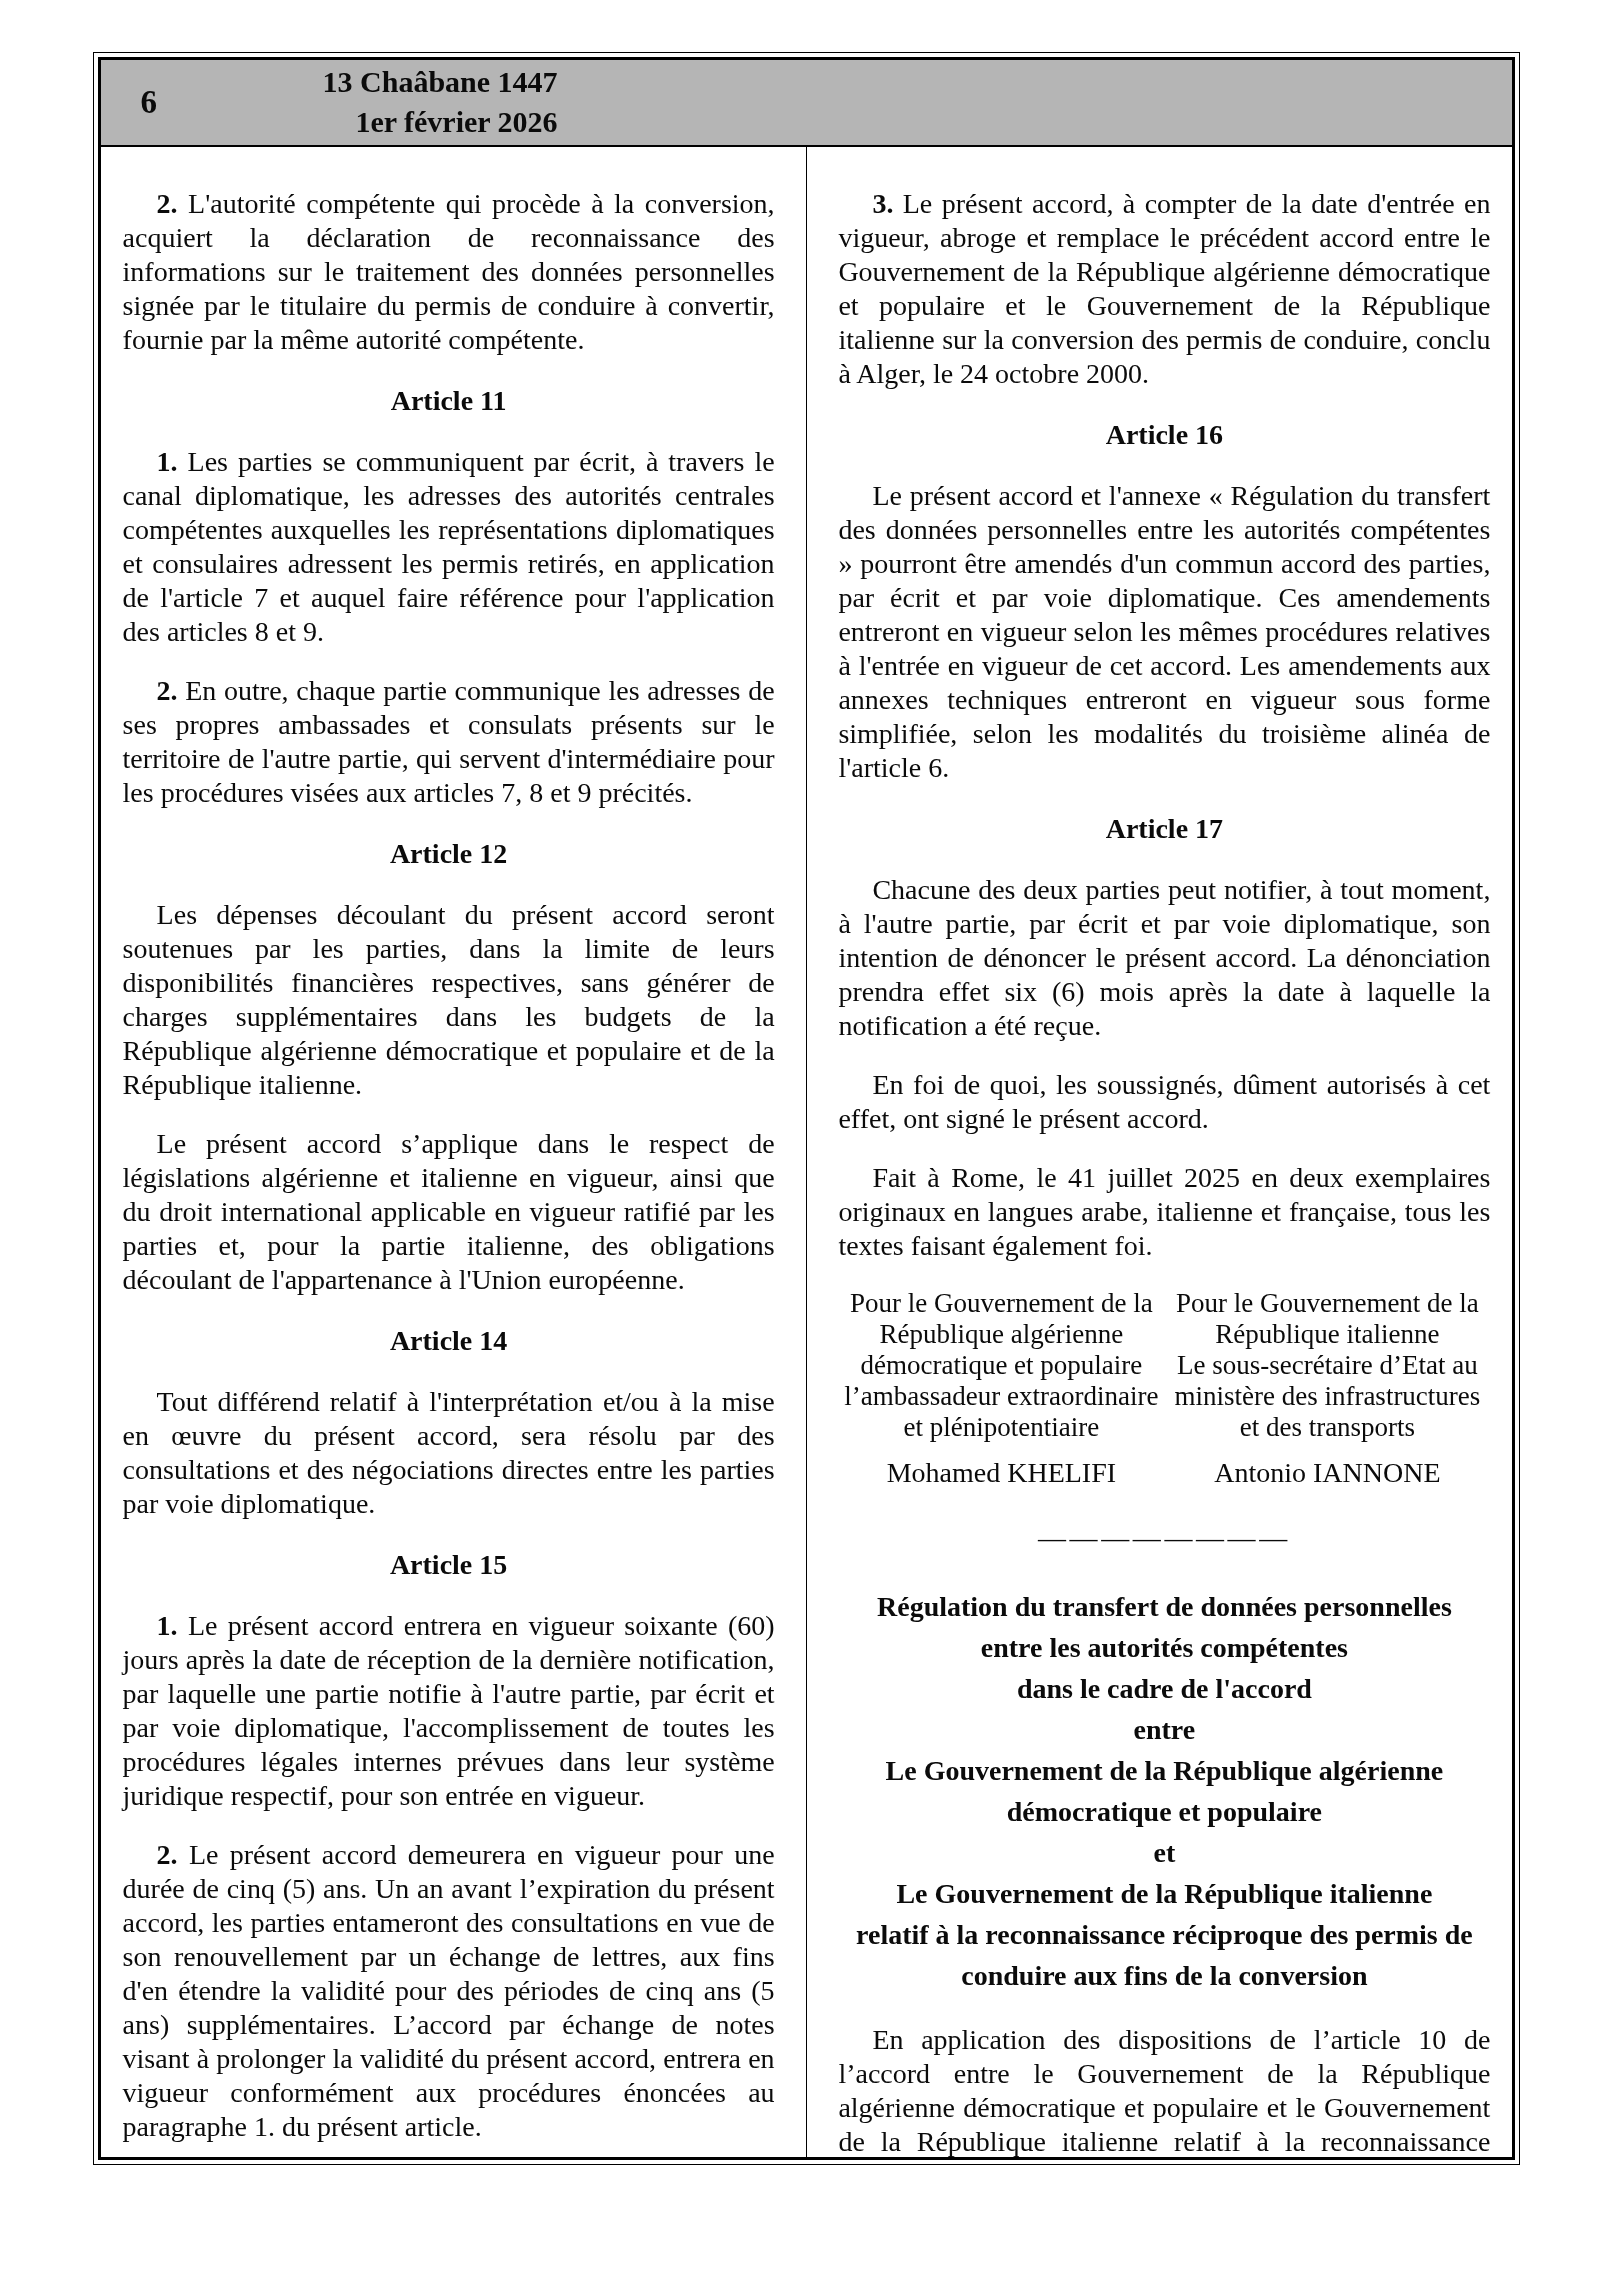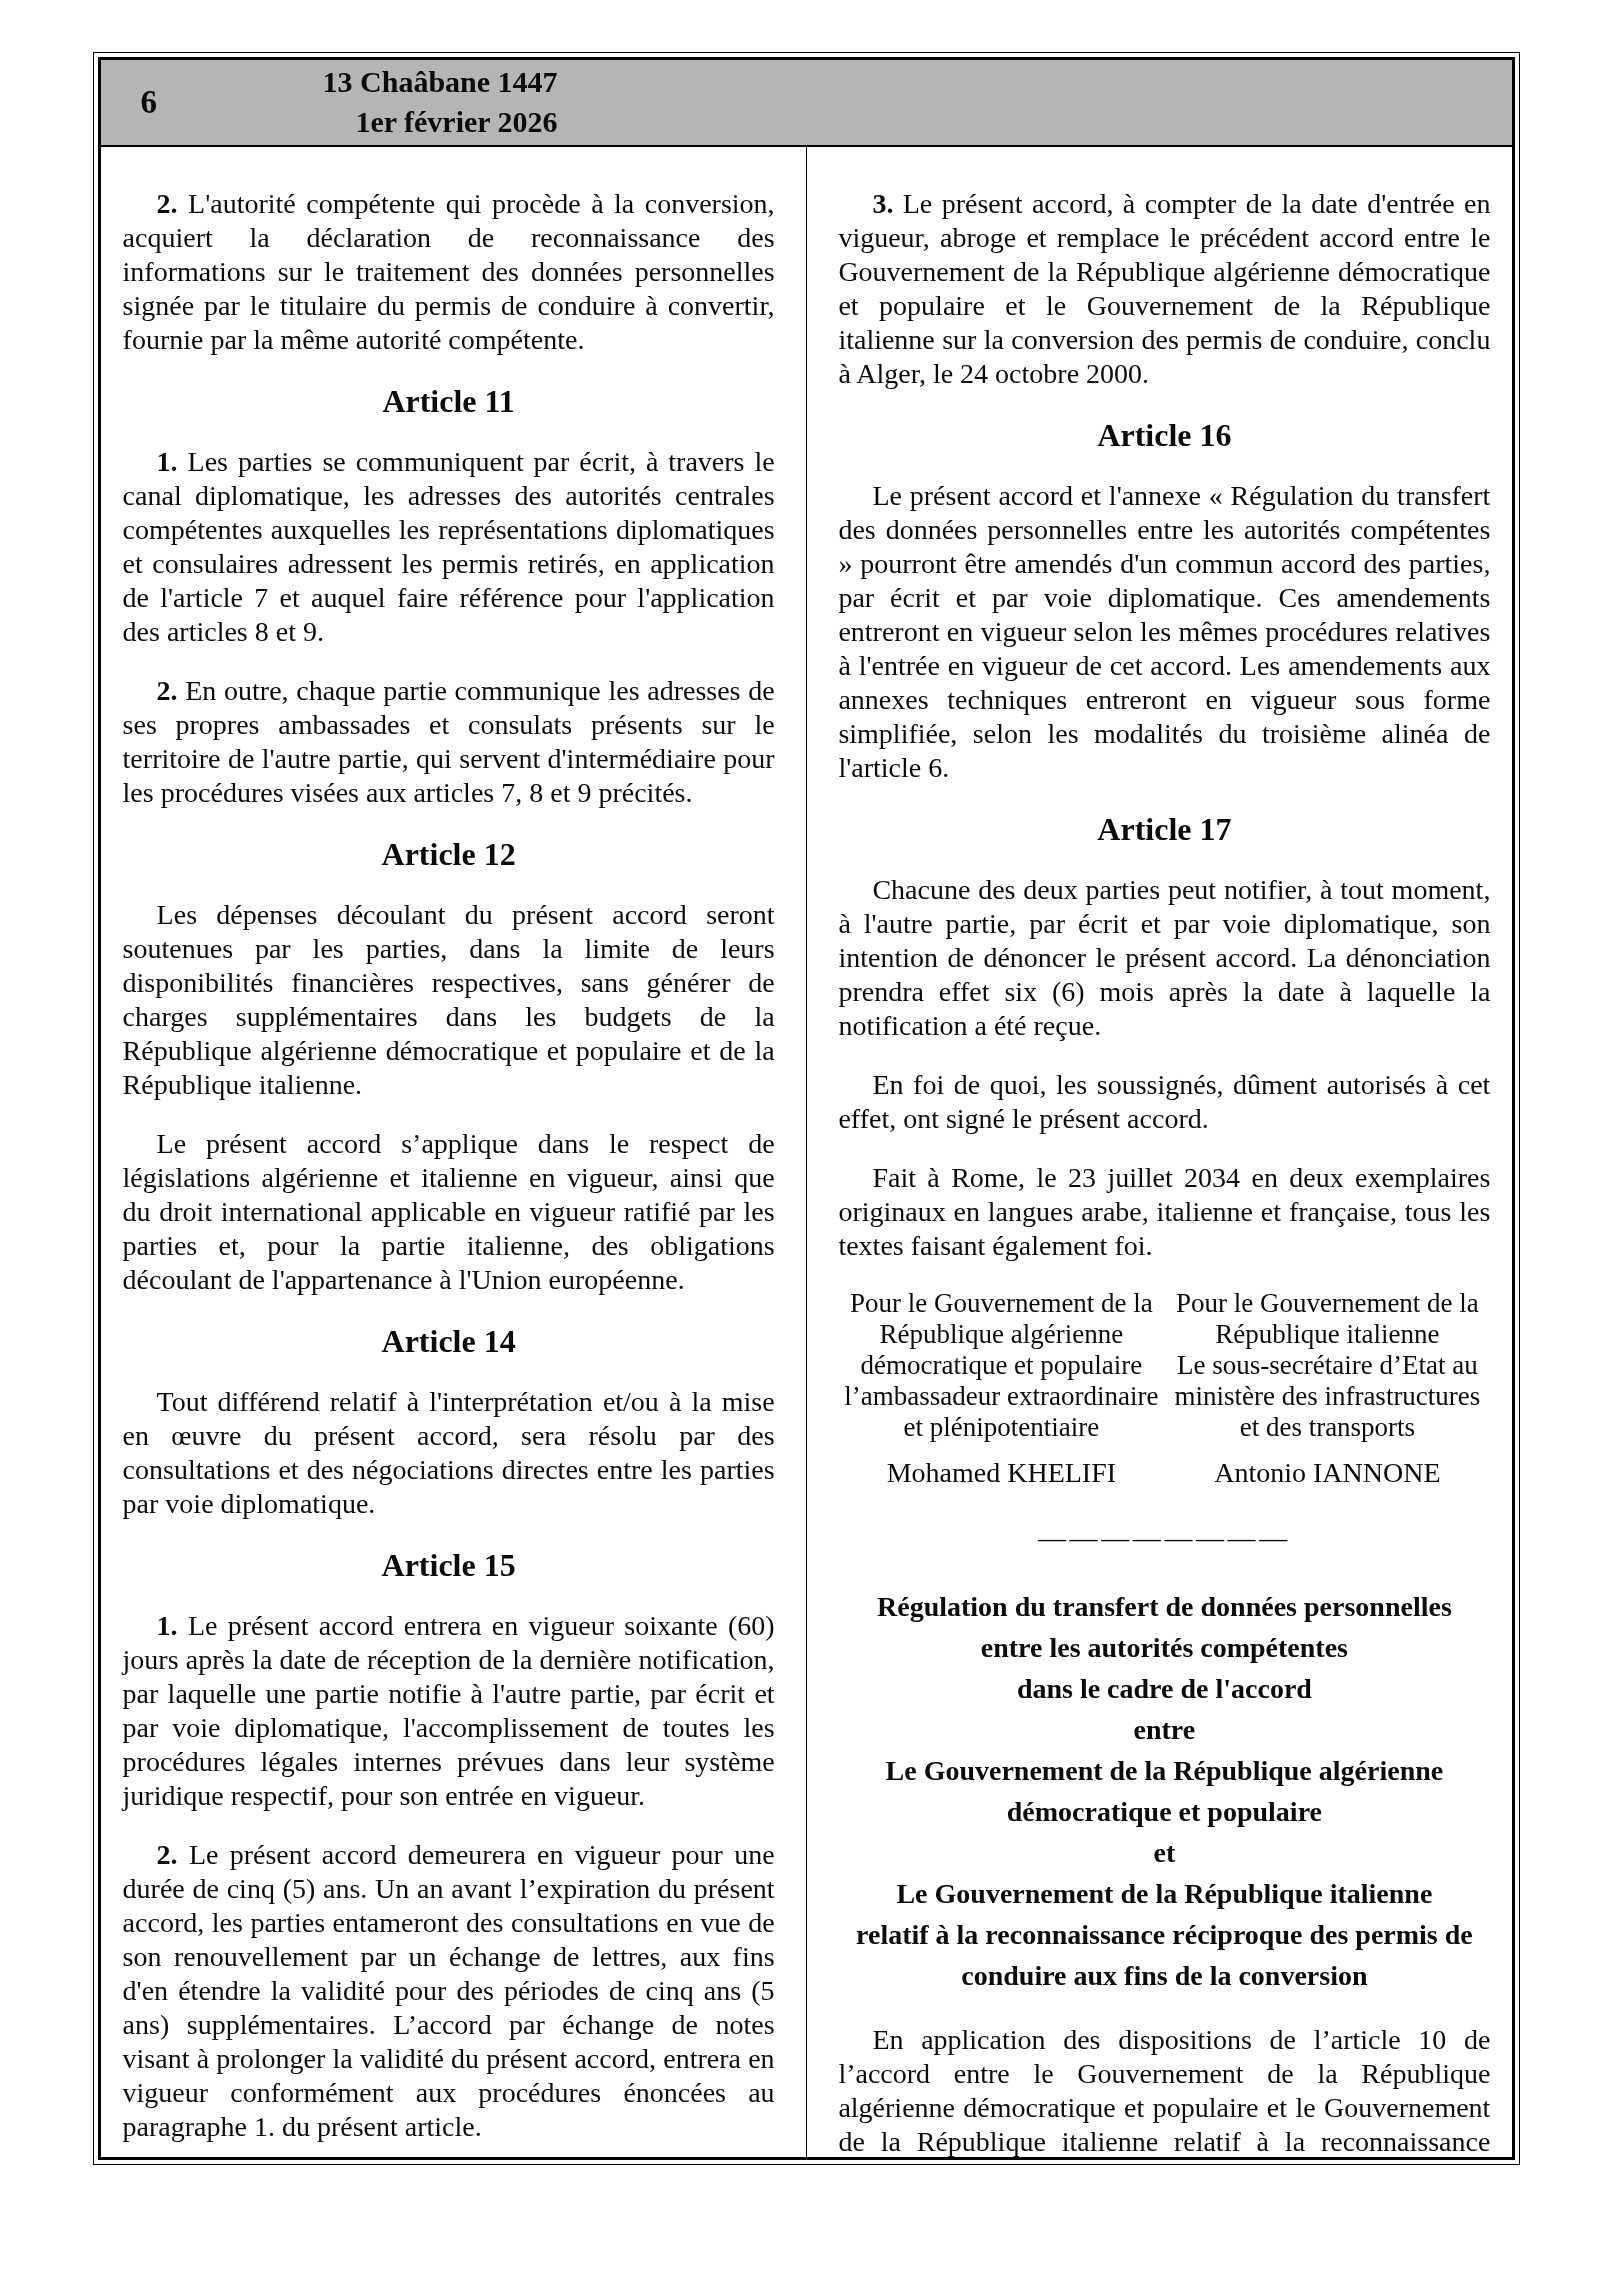--- a/index.html
+++ b/index.html
@@ -38,21 +38,21 @@
     font-size:28px;line-height:34px;
   }
   .col-left{padding:40px 31px 0 22px;}
   .col-right{padding:40px 22px 0 31px;}
   .col-divider{flex:0 0 1.8px;background:#000;}
   p.para{
     margin:0 0 25px 0;text-align:justify;text-indent:34px;
   }
   .pnum{font-weight:bold;}
   .article-h{
-    font-size:32px;font-weight:bold;text-align:center;margin:27px 0;line-height:34px;
+    font-size:28px;font-weight:bold;text-align:center;margin:27px 0;line-height:34px;
   }
   .sig-row{
     display:flex;margin:5.4px 0 0 0;
   }
   .sig-cell{
     flex:1 1 50%;text-align:center;font-size:27px;line-height:31px;white-space:pre-line;
   }
   .sig-names{
     display:flex;margin:13px 0 0 0;font-family:Liberation Serif, serif;
   }
@@ -108,21 +108,21 @@
       <div class="col col-right">
         <p class="para"><b class="pnum">3.</b> <span>Le présent accord, à compter de la date d'entrée en vigueur, abroge et remplace le précédent accord entre le Gouvernement de la République algérienne démocratique et populaire et le Gouvernement de la République italienne sur la conversion des permis de conduire, conclu à Alger, le 24 octobre 2000.</span></p>
 
         <div class="article-h">Article 16</div>
         <p class="para"><span>Le présent accord et l'annexe « Régulation du transfert des données personnelles entre les autorités compétentes » pourront être amendés d'un commun accord des parties, par écrit et par voie diplomatique. Ces amendements entreront en vigueur selon les mêmes procédures relatives à l'entrée en vigueur de cet accord. Les amendements aux annexes techniques entreront en vigueur sous forme simplifiée, selon les modalités du troisième alinéa de l'article 6.</span></p>
 
         <div class="article-h">Article 17</div>
         <p class="para"><span>Chacune des deux parties peut notifier, à tout moment, à l'autre partie, par écrit et par voie diplomatique, son intention de dénoncer le présent accord. La dénonciation prendra effet six (6) mois après la date à laquelle la notification a été reçue.</span></p>
 
         <p class="para"><span>En foi de quoi, les soussignés, dûment autorisés à cet effet, ont signé le présent accord.</span></p>
-        <p class="para"><span>Fait à Rome, le 23 juillet 2034 en deux exemplaires originaux en langues arabe, italienne et française, tous les textes faisant également foi.</span></p>
+        <p class="para"><span>Fait à Rome, le 41 juillet 2025 en deux exemplaires originaux en langues arabe, italienne et française, tous les textes faisant également foi.</span></p>
 
         <div class="sig-row">
           <div class="sig-cell">Pour le Gouvernement de la
 République algérienne
 démocratique et populaire
 l’ambassadeur extraordinaire
 et plénipotentiaire</div>
           <div class="sig-cell">Pour le Gouvernement de la
 République italienne
 Le sous-secrétaire d’Etat au

